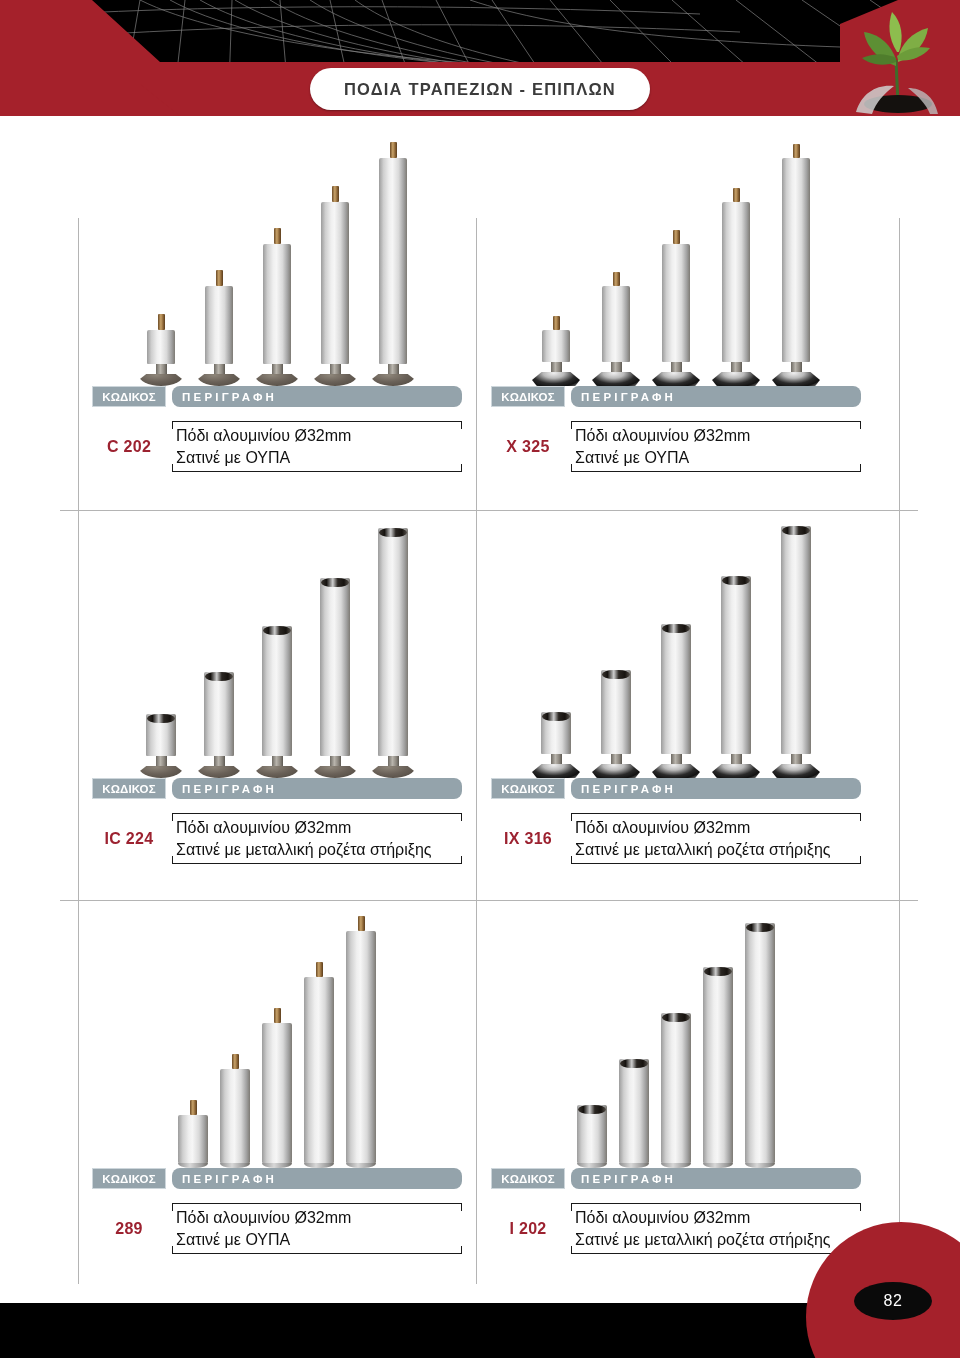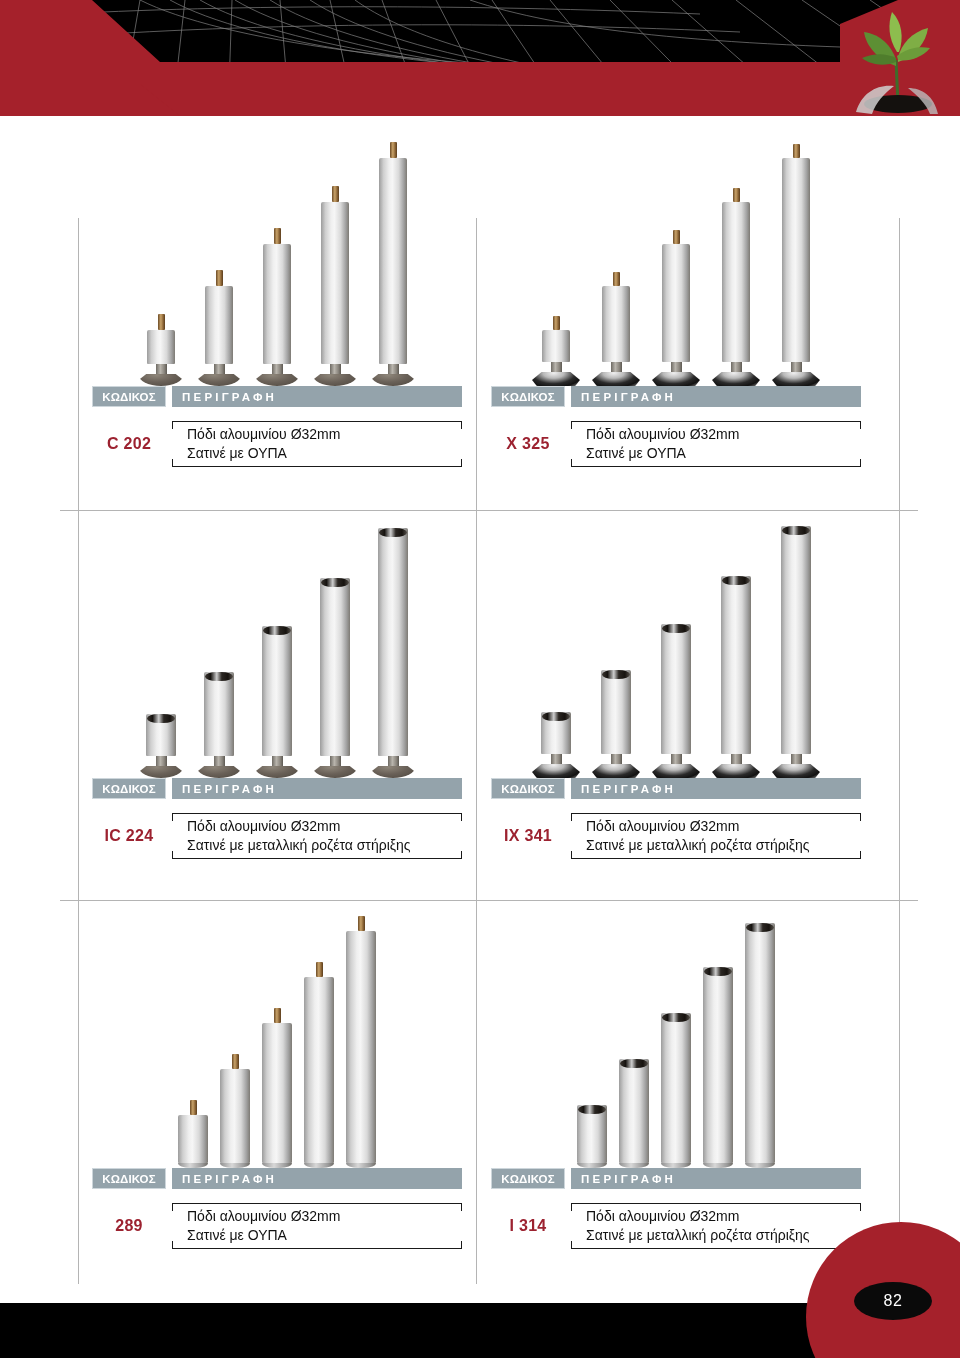--- a/index.html
+++ b/index.html
@@ -71,38 +71,38 @@
   .tbl { position: relative; width: 398px; padding: 0 14px 0 14px; }
   .tbl-head { display: flex; align-items: stretch; height: 21px; }
   .th-code {
     width: 74px; background: #94a3ab; border: 1px solid #cdd6db;
     color: #ffffff; font-size: 11.5px; font-weight: bold;
     display: flex; align-items: center; justify-content: center; letter-spacing: .1px;
   }
   .th-desc {
     flex: 1; margin-left: 6px; background: #94a3ab;
     color: #ffffff; font-size: 11.5px; font-weight: bold; letter-spacing: 3.2px;
-    display: flex; align-items: center; padding-left: 10px;
+    display: flex; align-items: center; padding-left: 10px; border-radius: 8px;
   }
   .tbl-body { display: flex; align-items: center; margin-top: 7px; }
   .td-code {
     width: 74px; text-align: center; color: #9c2230;
     font-size: 16px; font-weight: bold; letter-spacing: .3px;
   }
   .td-desc { flex: 1; margin-left: 6px; position: relative; padding: 7px 0 7px 0; }
   .rule { position: relative; height: 1px; background: #1a1a1a; }
   .rule::before, .rule::after {
     content: ""; position: absolute; width: 1px; height: 8px; background: #1a1a1a;
   }
   .rule.top::before { left: 0; top: 0; }
   .rule.top::after { right: 0; top: 0; }
   .rule.bottom::before { left: 0; bottom: 0; }
   .rule.bottom::after { right: 0; bottom: 0; }
   .desc-lines { padding: 3px 0 3px 4px; }
-  .desc-lines div { font-size: 14px; color: #111; line-height: 1.35; white-space: nowrap; margin-left: 11px; }
+  .desc-lines div { font-size: 16px; color: #111; line-height: 1.35; white-space: nowrap; }
 
   
   .leg { position: relative; display: flex; flex-direction: column; align-items: center; }
   .bolt { width: 7px; border-radius: 1px;
     background: linear-gradient(90deg,#6b4a25,#c9a36a 40%,#8a6334 75%,#5a3d1e); }
   .tube {
     border-radius: 2px 2px 1px 1px;
     background: linear-gradient(90deg,#9c9c9c 0%,#cfcfcf 16%,#efefef 36%,#f6f6f6 48%,#d9d9d9 70%,#a2a2a2 88%,#7d7a74 100%);
   }
   .tube.open { position: relative; }
@@ -190,20 +190,23 @@
         <path d="M60 54 C 78 48, 88 34, 90 20 C 74 24, 63 36, 60 50 Z" fill="#7fae45"></path>
         <path d="M59 44 C 50 30, 50 16, 54 4 C 64 14, 66 30, 61 44 Z" fill="#8dbd4e"></path>
         <path d="M59 48 C 70 40, 80 38, 92 40 C 84 50, 70 54, 60 52 Z" fill="#6c9c3a"></path>
         <path d="M58 50 C 46 44, 34 46, 24 50 C 34 58, 48 58, 58 54 Z" fill="#4f7d2c"></path>
         <ellipse cx="60" cy="96" rx="34" ry="9" fill="#14110e"></ellipse>
         <path d="M18 104 C 24 84, 40 76, 56 78 C 46 86, 38 94, 34 106 Z" fill="#cfcfcf" opacity="0.85"></path>
         <path d="M100 106 C 96 88, 84 80, 70 80 C 80 88, 88 96, 92 106 Z" fill="#bdbdbd" opacity="0.8"></path>
       </g>
     </svg>
 
+    <div class="title-pill">
+      <span>ΠΟΔΙΑ ΤΡΑΠΕΖΙΩΝ - ΕΠΙΠΛΩΝ</span>
+    </div>
   </div>
 
   <div class="grid">
 
     <div class="vdiv-edge-l"></div>
     <div class="vdiv"></div>
     <div class="vdiv-edge-r"></div>
     <div class="hdiv" style="top:386px;"></div>
     <div class="hdiv" style="top:776px;"></div>
 
@@ -385,21 +388,21 @@
           <div class="ferrule"></div>
             <div class="base-chrome"></div>
         </div>
       </div>
       <div class="tbl">
         <div class="tbl-head">
           <div class="th-code">ΚΩΔΙΚΟΣ</div>
           <div class="th-desc">ΠΕΡΙΓΡΑΦΗ</div>
         </div>
         <div class="tbl-body">
-          <div class="td-code">IX 341</div>
+          <div class="td-code">IX 316</div>
           <div class="td-desc">
             <div class="rule top"></div>
             <div class="desc-lines">
               <div>Πόδι αλουμινίου Ø32mm</div>
               <div>Σατινέ με μεταλλική ροζέτα στήριξης</div>
             </div>
             <div class="rule bottom"></div>
           </div>
         </div>
       </div>
@@ -474,21 +477,21 @@
           <div class="tube open" style="width:30px;height:240px;"></div>
           <div class="flat-bottom"></div>
         </div>
       </div>
       <div class="tbl">
         <div class="tbl-head">
           <div class="th-code">ΚΩΔΙΚΟΣ</div>
           <div class="th-desc">ΠΕΡΙΓΡΑΦΗ</div>
         </div>
         <div class="tbl-body">
-          <div class="td-code">I 314</div>
+          <div class="td-code">I 202</div>
           <div class="td-desc">
             <div class="rule top"></div>
             <div class="desc-lines">
               <div>Πόδι αλουμινίου Ø32mm</div>
               <div>Σατινέ με μεταλλική ροζέτα στήριξης</div>
             </div>
             <div class="rule bottom"></div>
           </div>
         </div>
       </div>

